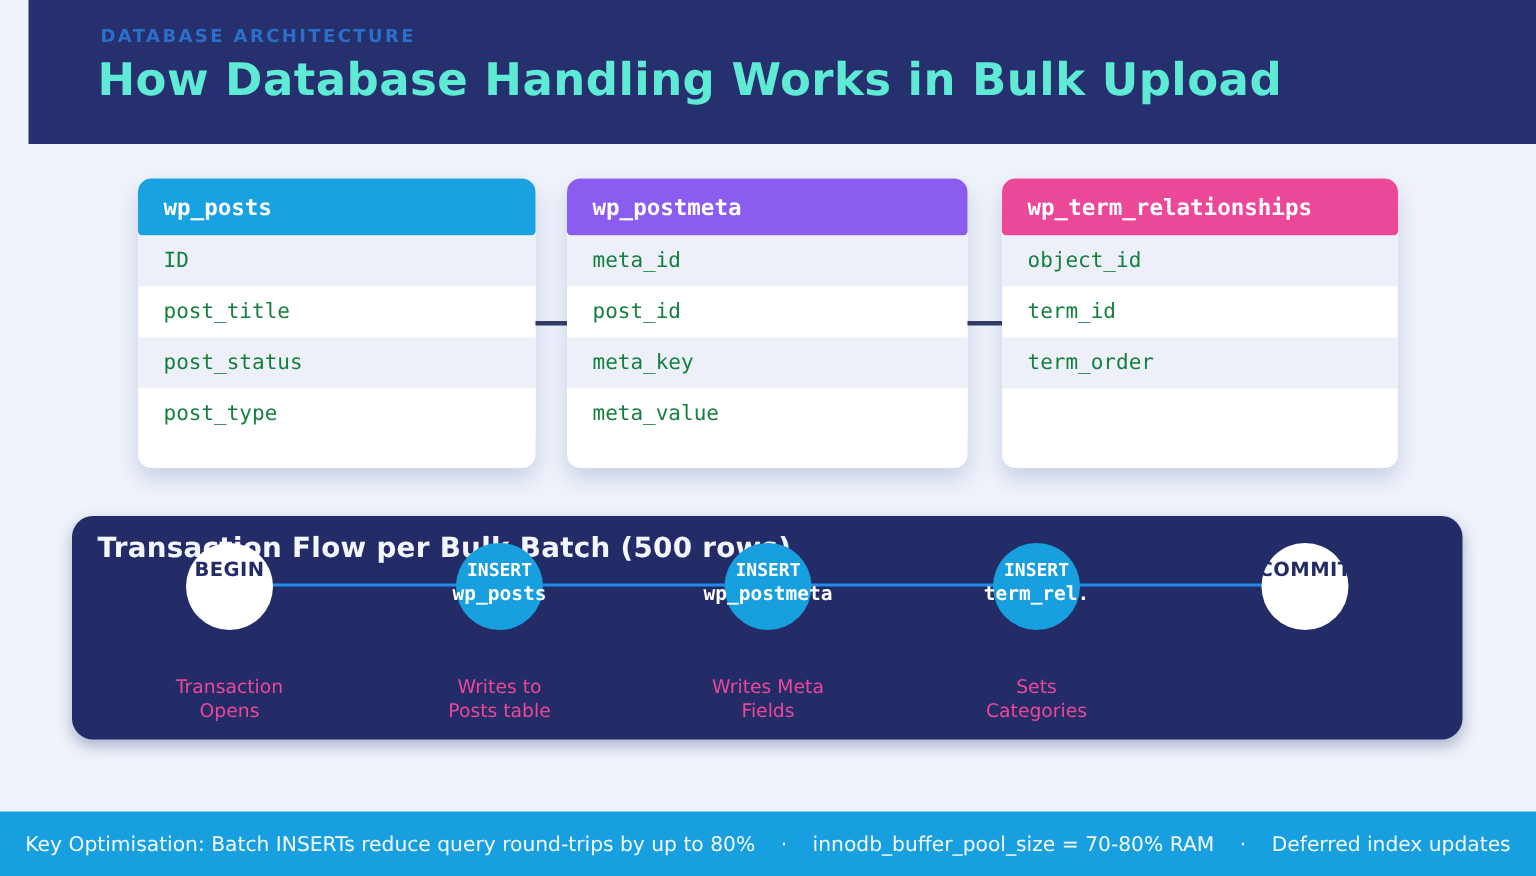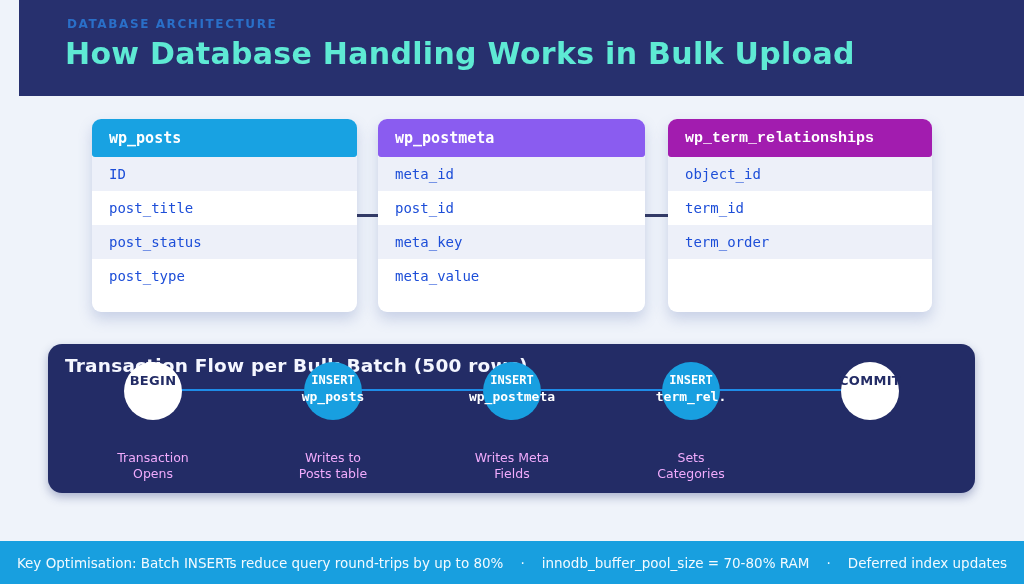--- a/index.html
+++ b/index.html
@@ -32,21 +32,21 @@
   .card-3 { left:668px; width:264px; }
   .card-header {
     height:38px; border-radius:9px 9px 3px 3px;
     display:flex; align-items:center; padding-left:17px;
     font-family:"DejaVu Sans Mono","Liberation Mono",monospace;
     font-size:15px; font-weight:bold; color:#ffffff;
   }
   .card-row {
     height:34px; display:flex; align-items:center; padding-left:17px;
     font-family:"DejaVu Sans Mono","Liberation Mono",monospace;
-    font-size:14px; color:#1d4ed8; background:#ffffff;
+    font-size:14px; color:#15803d; background:#ffffff;
   }
   .card-row.alt { background:#edf0f9; }
 
   .connector { position:absolute; height:3px; background:#323a66; }
   .connector-1 { left:357px; top:214px; width:21px; }
   .connector-2 { left:645px; top:214px; width:23px; }
 
   
   .flow-panel {
     position:absolute; left:48px; top:344px; width:927px; height:149px;
@@ -68,21 +68,21 @@
   .flow-node.insert .node-label {
     color:#ffffff; font-size:12px; font-weight:bold;
     font-family:"DejaVu Sans Mono","Liberation Mono",monospace;
   }
   .node-sublabel {
     margin-top:2px; color:#ffffff; font-size:13px; font-weight:bold;
     font-family:"DejaVu Sans Mono","Liberation Mono",monospace; white-space:nowrap;
   }
   .node-caption {
     position:absolute; top:106px; width:150px; text-align:center;
-    color:#f0abfc; font-size:12.5px; line-height:16px;
+    color:#ec4899; font-size:12.5px; line-height:16px;
   }
 
   
   .footer-bar {
     position:absolute; left:0; top:541px; width:1024px; height:43px;
     display:flex; align-items:center; justify-content:center; gap:17px;
     color:#f2faff; font-size:13.5px; white-space:nowrap;
   }
   .footer-dot { font-size:13.5px; }
 </style>
@@ -106,21 +106,21 @@
 
   <div class="card card-2">
     <div class="card-header" style="background: rgb(138, 92, 240);">wp_postmeta</div>
     <div class="card-row alt">meta_id</div>
     <div class="card-row">post_id</div>
     <div class="card-row alt">meta_key</div>
     <div class="card-row">meta_value</div>
   </div>
 
   <div class="card card-3">
-    <div class="card-header" style="background: #a21caf; font-family: Liberation Mono, monospace;">wp_term_relationships</div>
+    <div class="card-header" style="background: #ec4899;">wp_term_relationships</div>
     <div class="card-row alt">object_id</div>
     <div class="card-row">term_id</div>
     <div class="card-row alt">term_order</div>
   </div>
 
   <div class="connector connector-1"></div>
   <div class="connector connector-2"></div>
 
   <div class="flow-panel" style="background: rgb(35, 44, 102);">
     <div class="flow-title">Transaction Flow per Bulk Batch (500 rows)</div>

